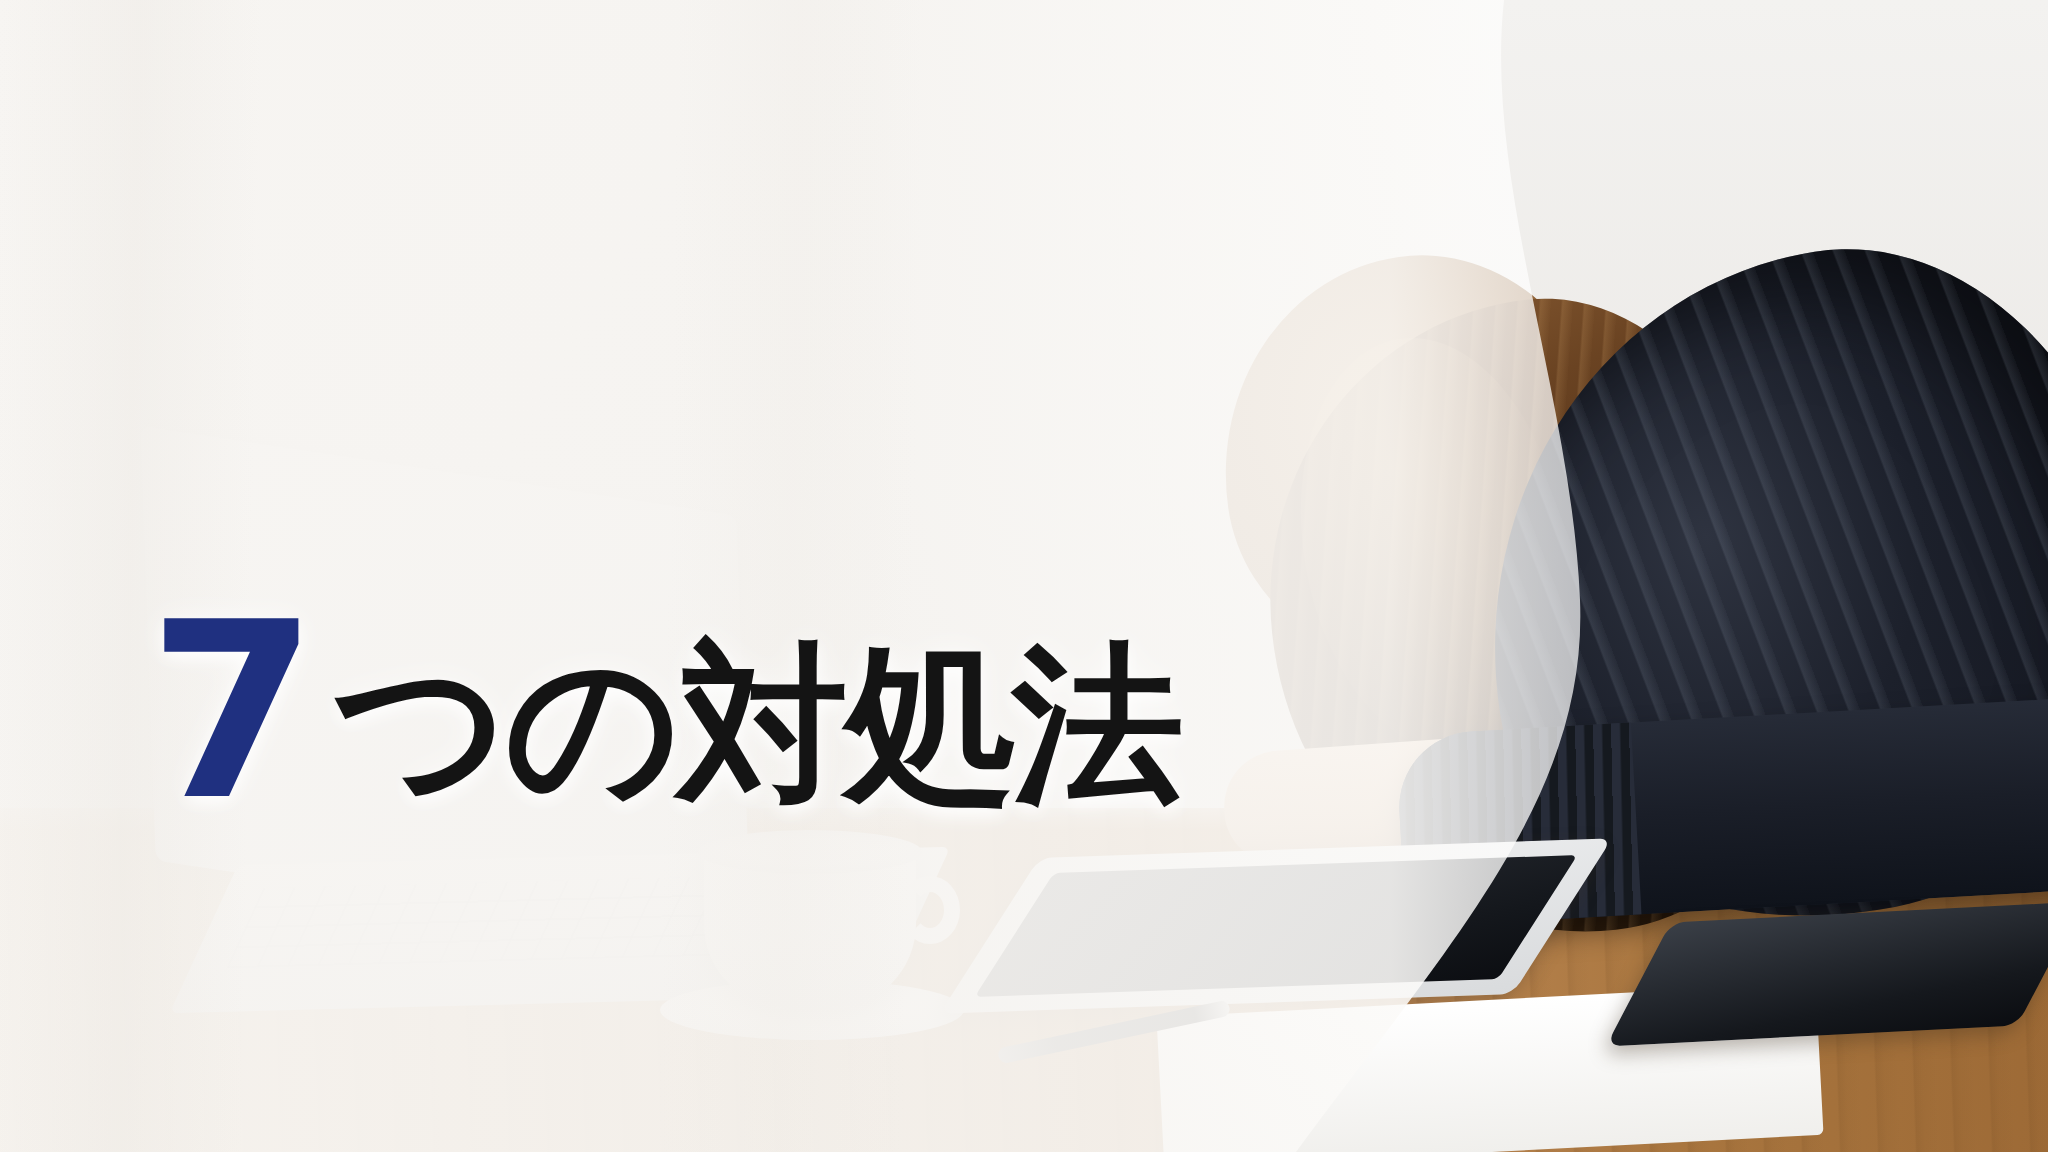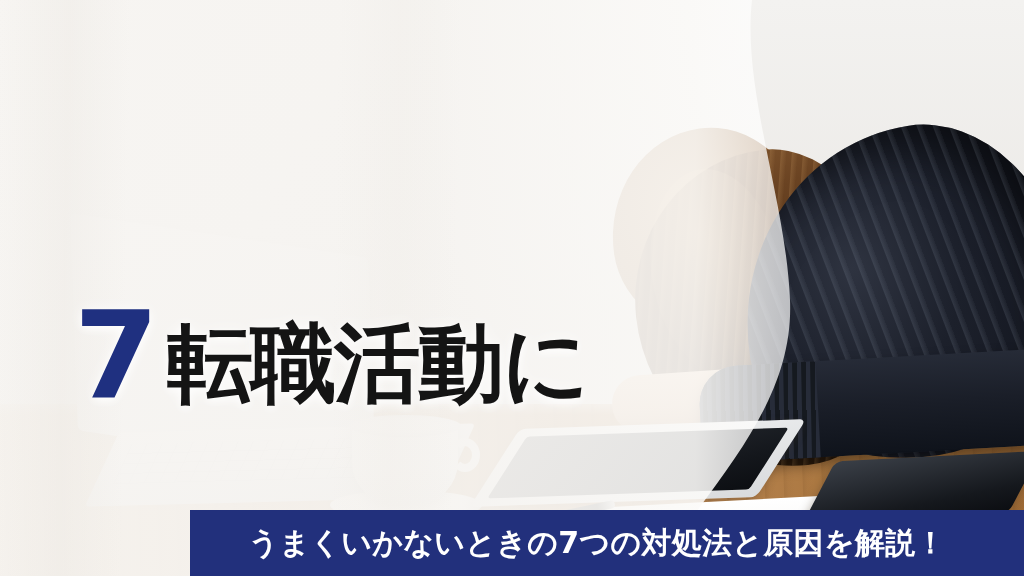--- a/index.html
+++ b/index.html
@@ -375,21 +375,18 @@
                L0,576 Z" fill="url(#veilgrad)"></path>
     </svg>
   </div>
   <div class="streaks"></div>
 
   <div class="headline">
 
 
     <div class="line line3">
       <span class="num7">7</span>
-      <span class="suffix">転職活動に</span>
+      <span class="suffix">つの対処法</span>
     </div>
   </div>
 
-  <div class="banner">
-    <span class="banner-text">うまくいかないときの7つの対処法と原因を解説！</span>
-  </div>
 
 </div>
 
 </body></html>

